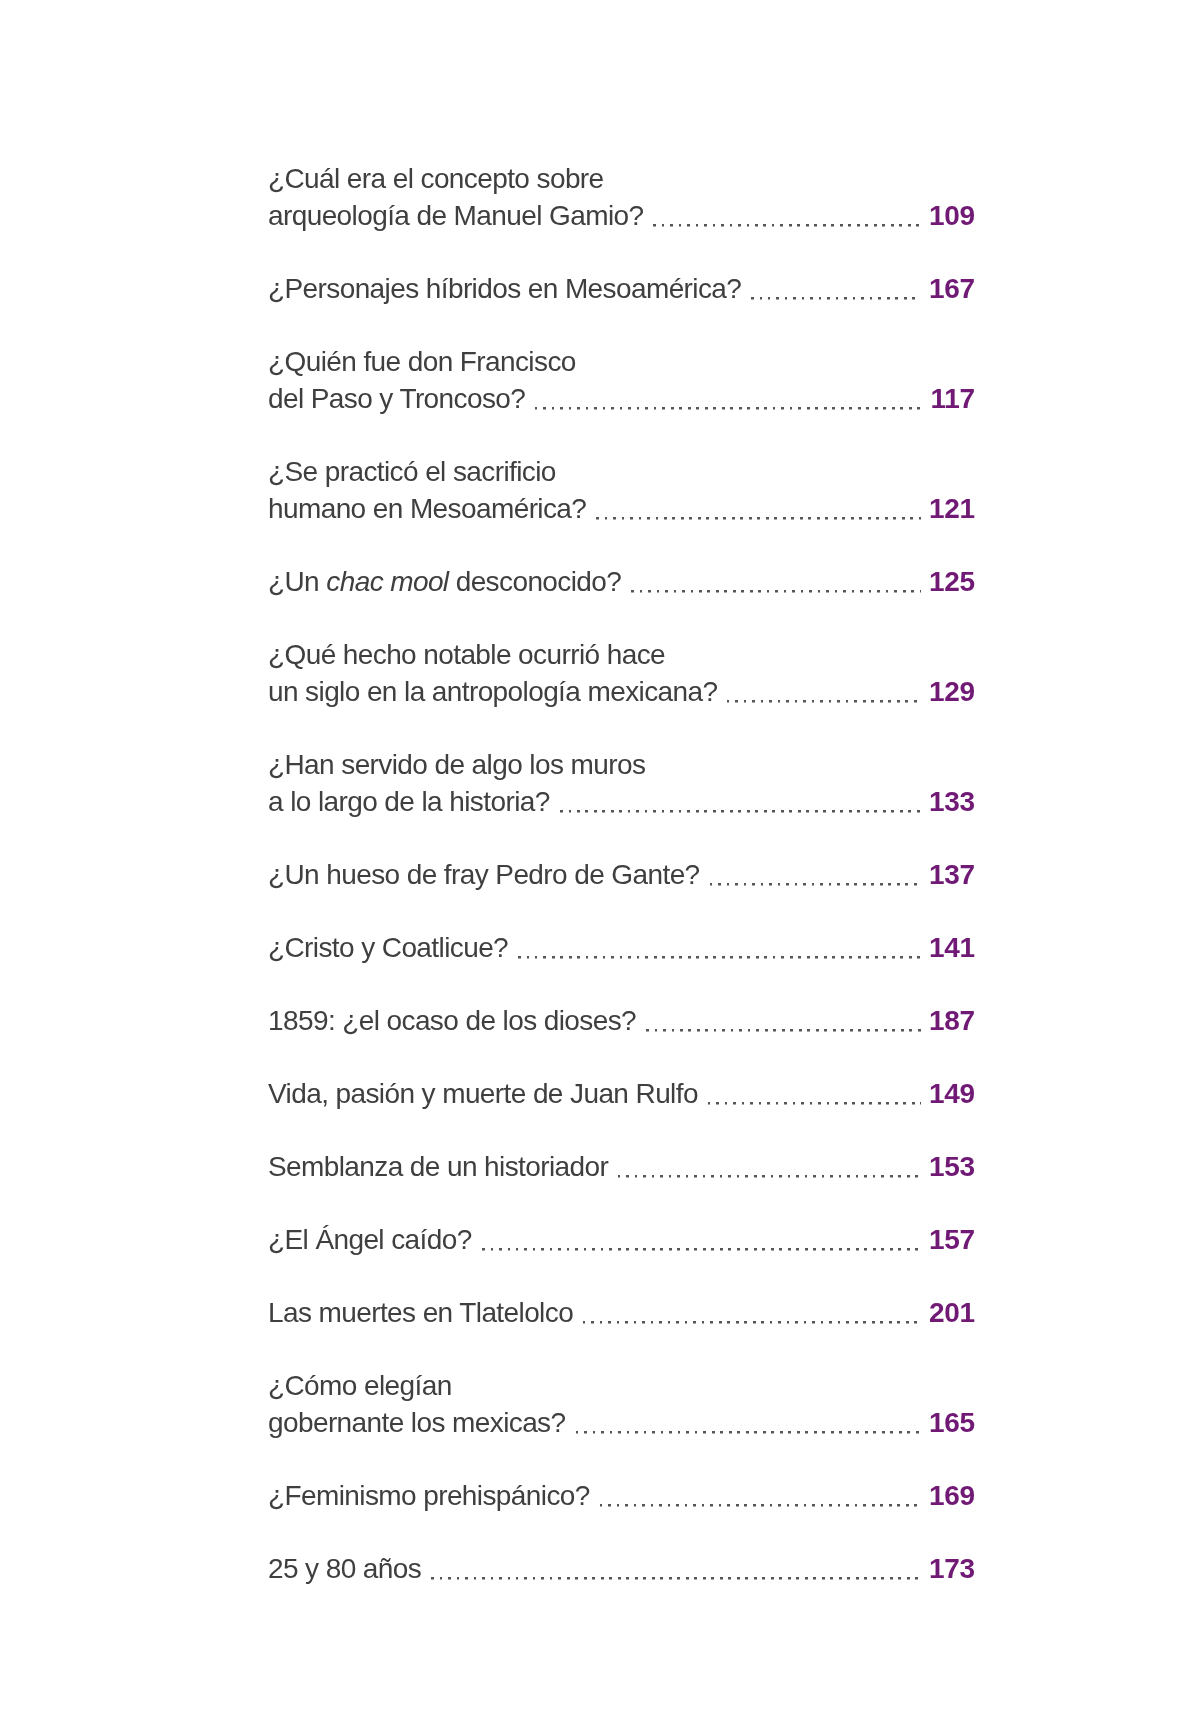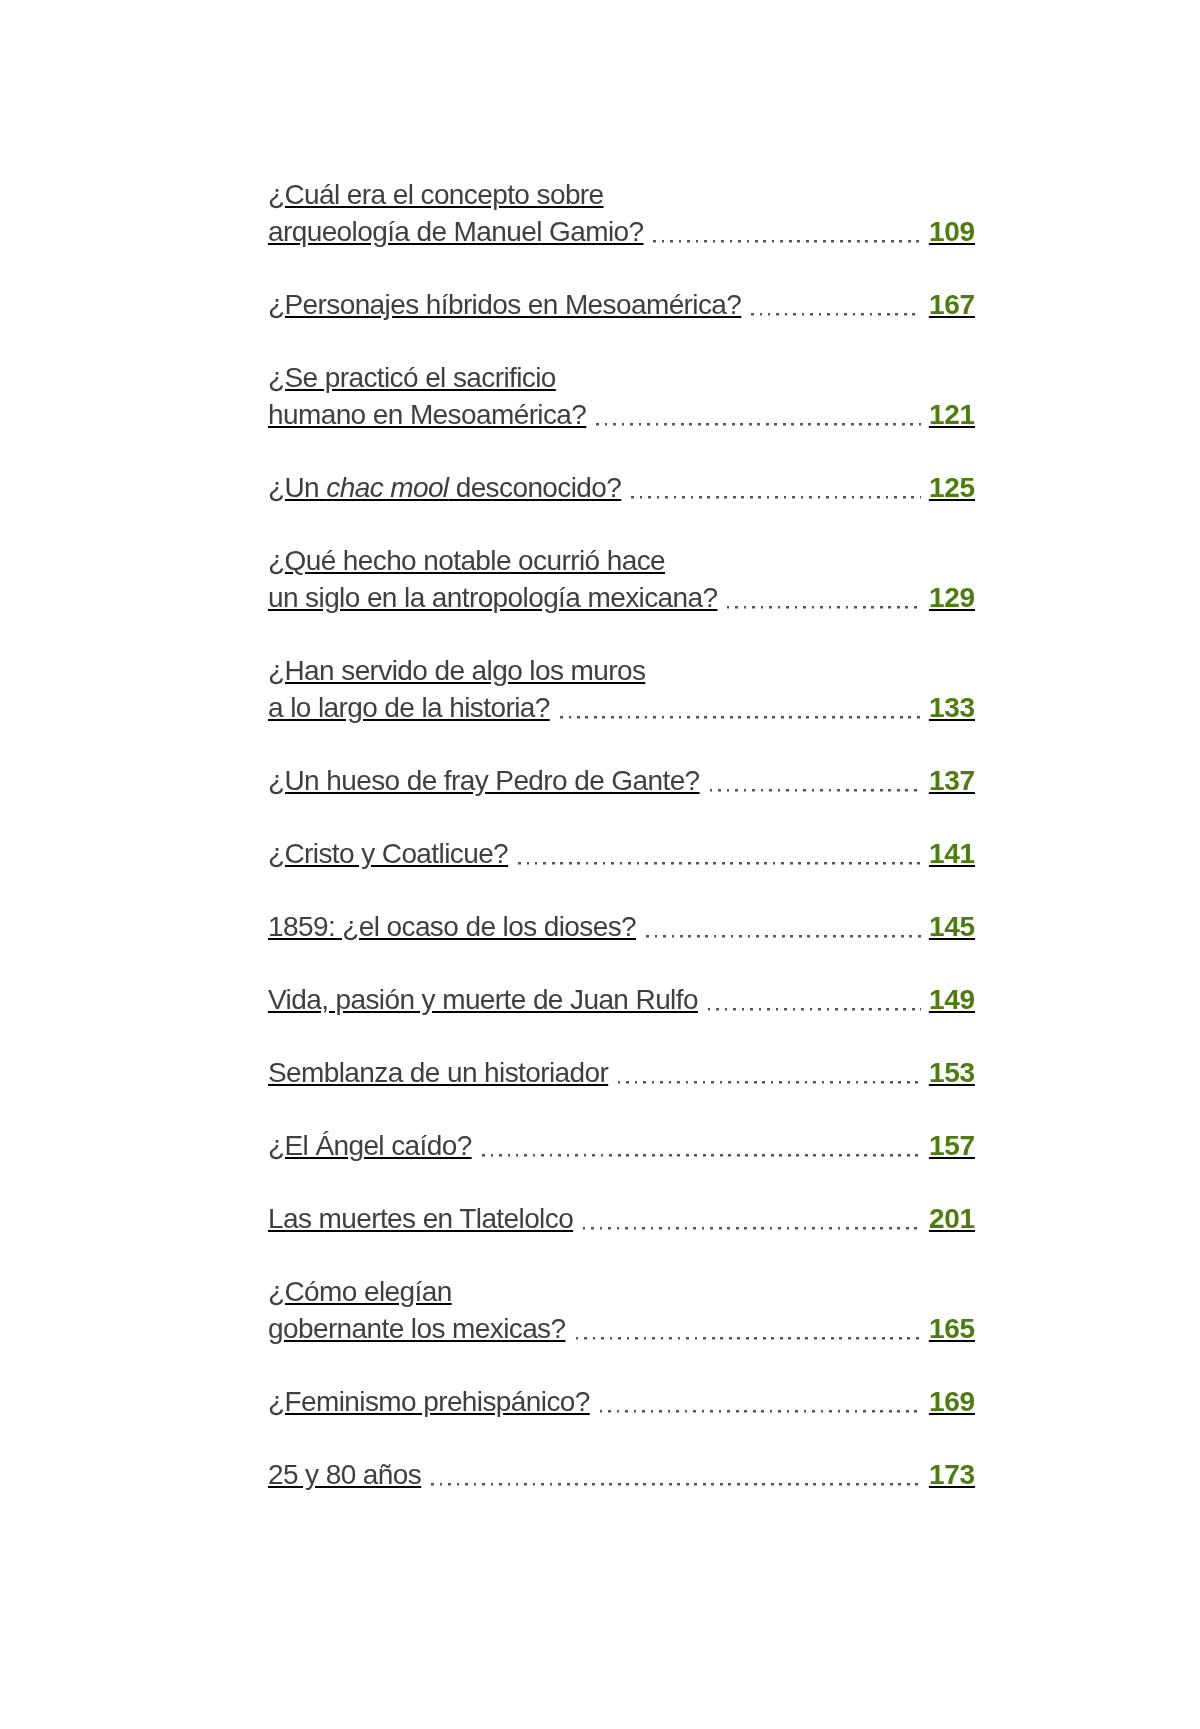--- a/index.html
+++ b/index.html
@@ -10,23 +10,22 @@
   body {
     width: 1200px;
     height: 1729px;
     position: relative;
     overflow: hidden;
     font-family: "Liberation Sans", sans-serif;
   }
   .toc {
     position: absolute;
     left: 268px;
-    top: 176px;
+    top: 160px;
     width: 707px;
-    text-decoration: underline;
   }
   .entry {
     margin-bottom: 36px;
   }
   .line {
     font-size: 28px;
     line-height: 37px;
     font-weight: 400;
     letter-spacing: -0.6px;
     color: #3f3f3f;
@@ -47,41 +46,49 @@
     background-image: repeating-linear-gradient(to right, #565656 0 2.5px, transparent 2.5px 8.5px);
     background-repeat: no-repeat;
     background-size: 100% 2.5px;
     background-position: 0 calc(100% - 8px);
   }
   .page-num {
     font-size: 28px;
     line-height: 37px;
     font-weight: 700;
     letter-spacing: -0.2px;
-    color: #4d7c0f;
+    color: #701a75;
     white-space: nowrap;
   }
 </style>
 </head>
 <body>
 
 <div class="toc" id="toc">
     <div class="entry">
       <div class="line"><span class="title">¿Cuál era el concepto sobre</span></div>
       <div class="line row">
         <span class="title">arqueología de Manuel Gamio?</span>
         <span class="leader"></span>
         <span class="page-num">109</span>
       </div>
     </div>
     <div class="entry">
       <div class="line row">
         <span class="title">¿Personajes híbridos en Mesoamérica?</span>
         <span class="leader"></span>
         <span class="page-num">167</span>
+      </div>
+    </div>
+    <div class="entry">
+      <div class="line"><span class="title">¿Quién fue don Francisco</span></div>
+      <div class="line row">
+        <span class="title">del Paso y Troncoso?</span>
+        <span class="leader"></span>
+        <span class="page-num">117</span>
       </div>
     </div>
     <div class="entry">
       <div class="line"><span class="title">¿Se practicó el sacrificio</span></div>
       <div class="line row">
         <span class="title">humano en Mesoamérica?</span>
         <span class="leader"></span>
         <span class="page-num">121</span>
       </div>
     </div>
@@ -119,21 +126,21 @@
       <div class="line row">
         <span class="title">¿Cristo y Coatlicue?</span>
         <span class="leader"></span>
         <span class="page-num">141</span>
       </div>
     </div>
     <div class="entry">
       <div class="line row">
         <span class="title">1859: ¿el ocaso de los dioses?</span>
         <span class="leader"></span>
-        <span class="page-num">145</span>
+        <span class="page-num">187</span>
       </div>
     </div>
     <div class="entry">
       <div class="line row">
         <span class="title">Vida, pasión y muerte de Juan Rulfo</span>
         <span class="leader"></span>
         <span class="page-num">149</span>
       </div>
     </div>
     <div class="entry">

